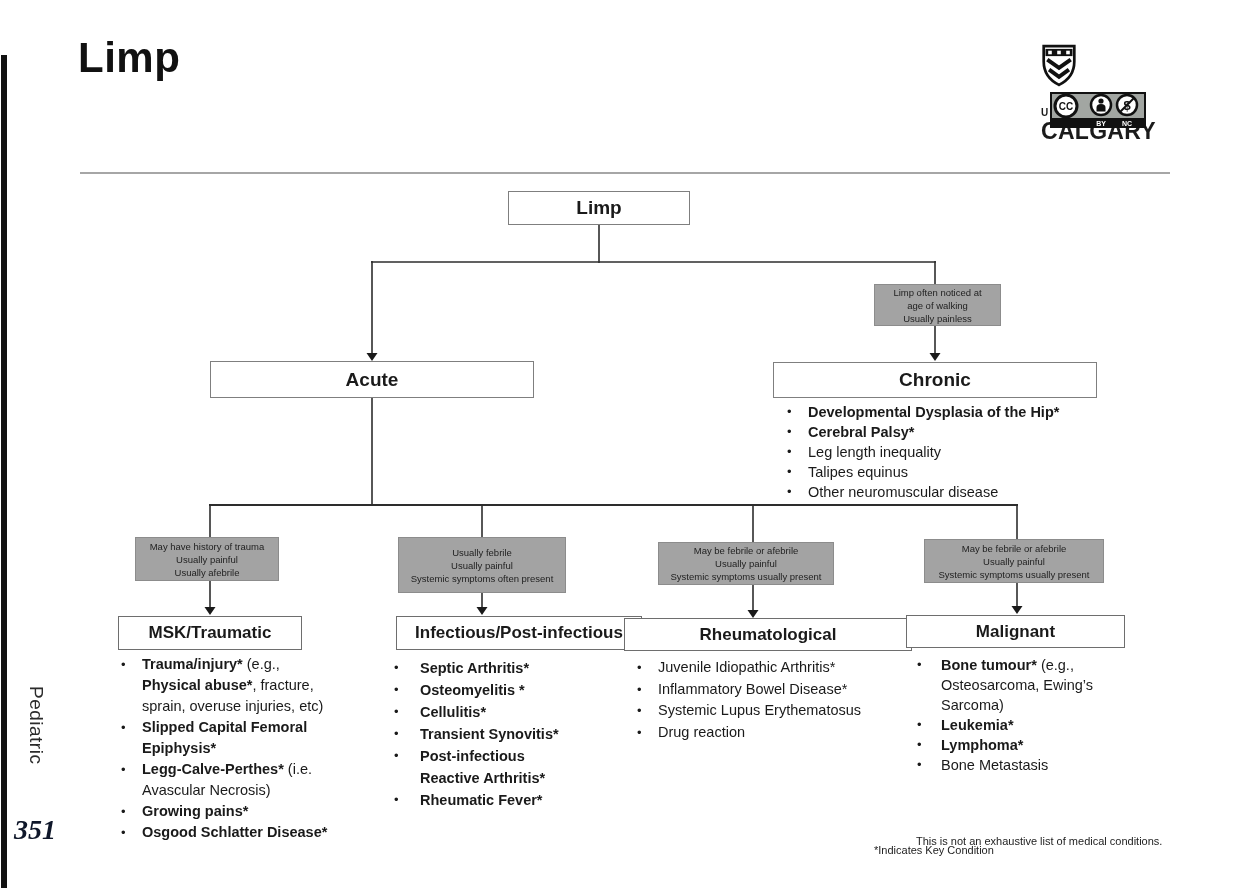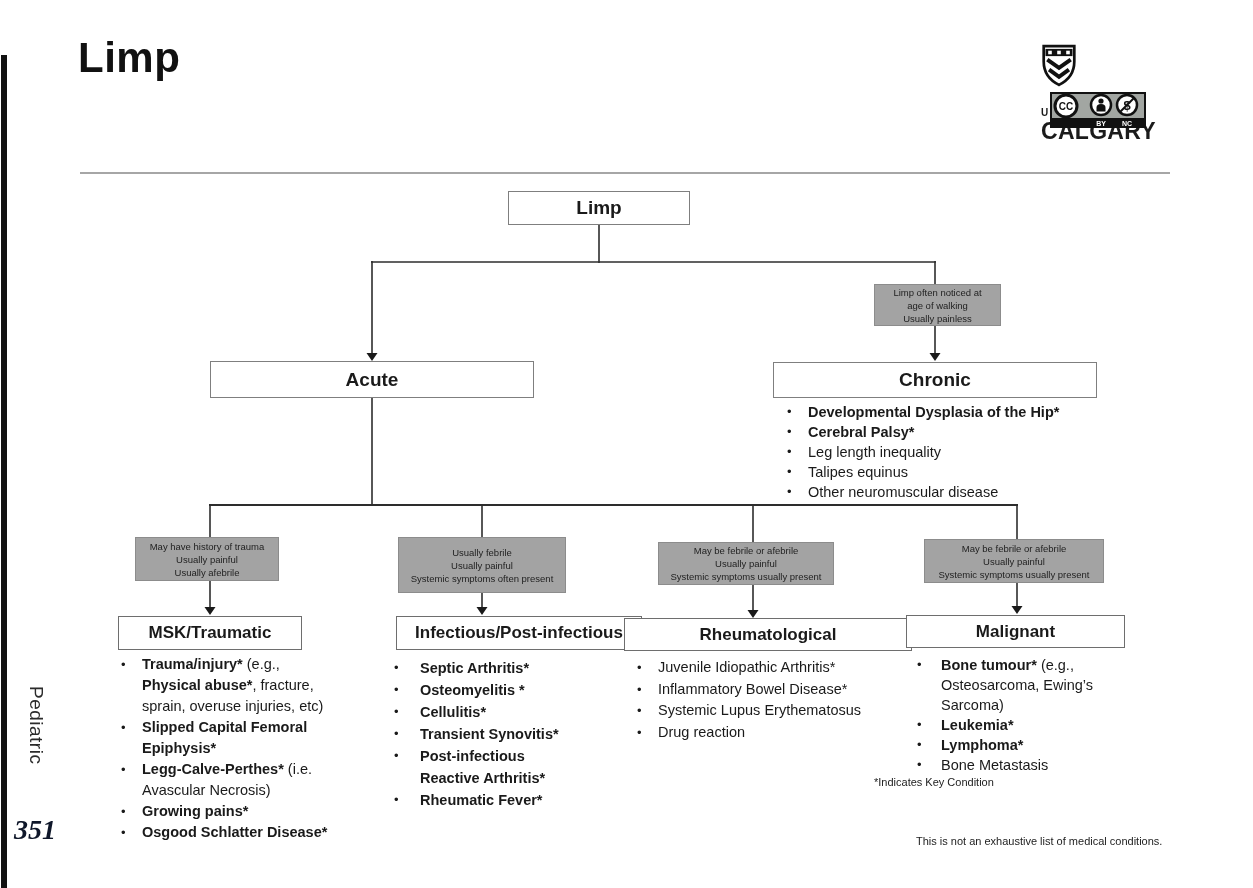--- a/index.html
+++ b/index.html
@@ -247,14 +247,14 @@
     <div class="li">
       <span class="bullet">•</span>
       <span class="li-text"><span class="bseg">Lymphoma*</span></span>
     </div>
     <div class="li">
       <span class="bullet">•</span>
       <span class="li-text"><span>Bone Metastasis</span></span>
     </div>
   </div>
 
-<div class="abs footnote" style="left:874px;top:776px;">*Indicates Key Condition</div>
+<div class="abs footnote" style="left:874px;top:844px;">*Indicates Key Condition</div>
 <div class="abs footnote" style="left:874px;top:835px;margin-left:42px;">This is not an exhaustive list of medical conditions.</div>
 
 </body></html>

